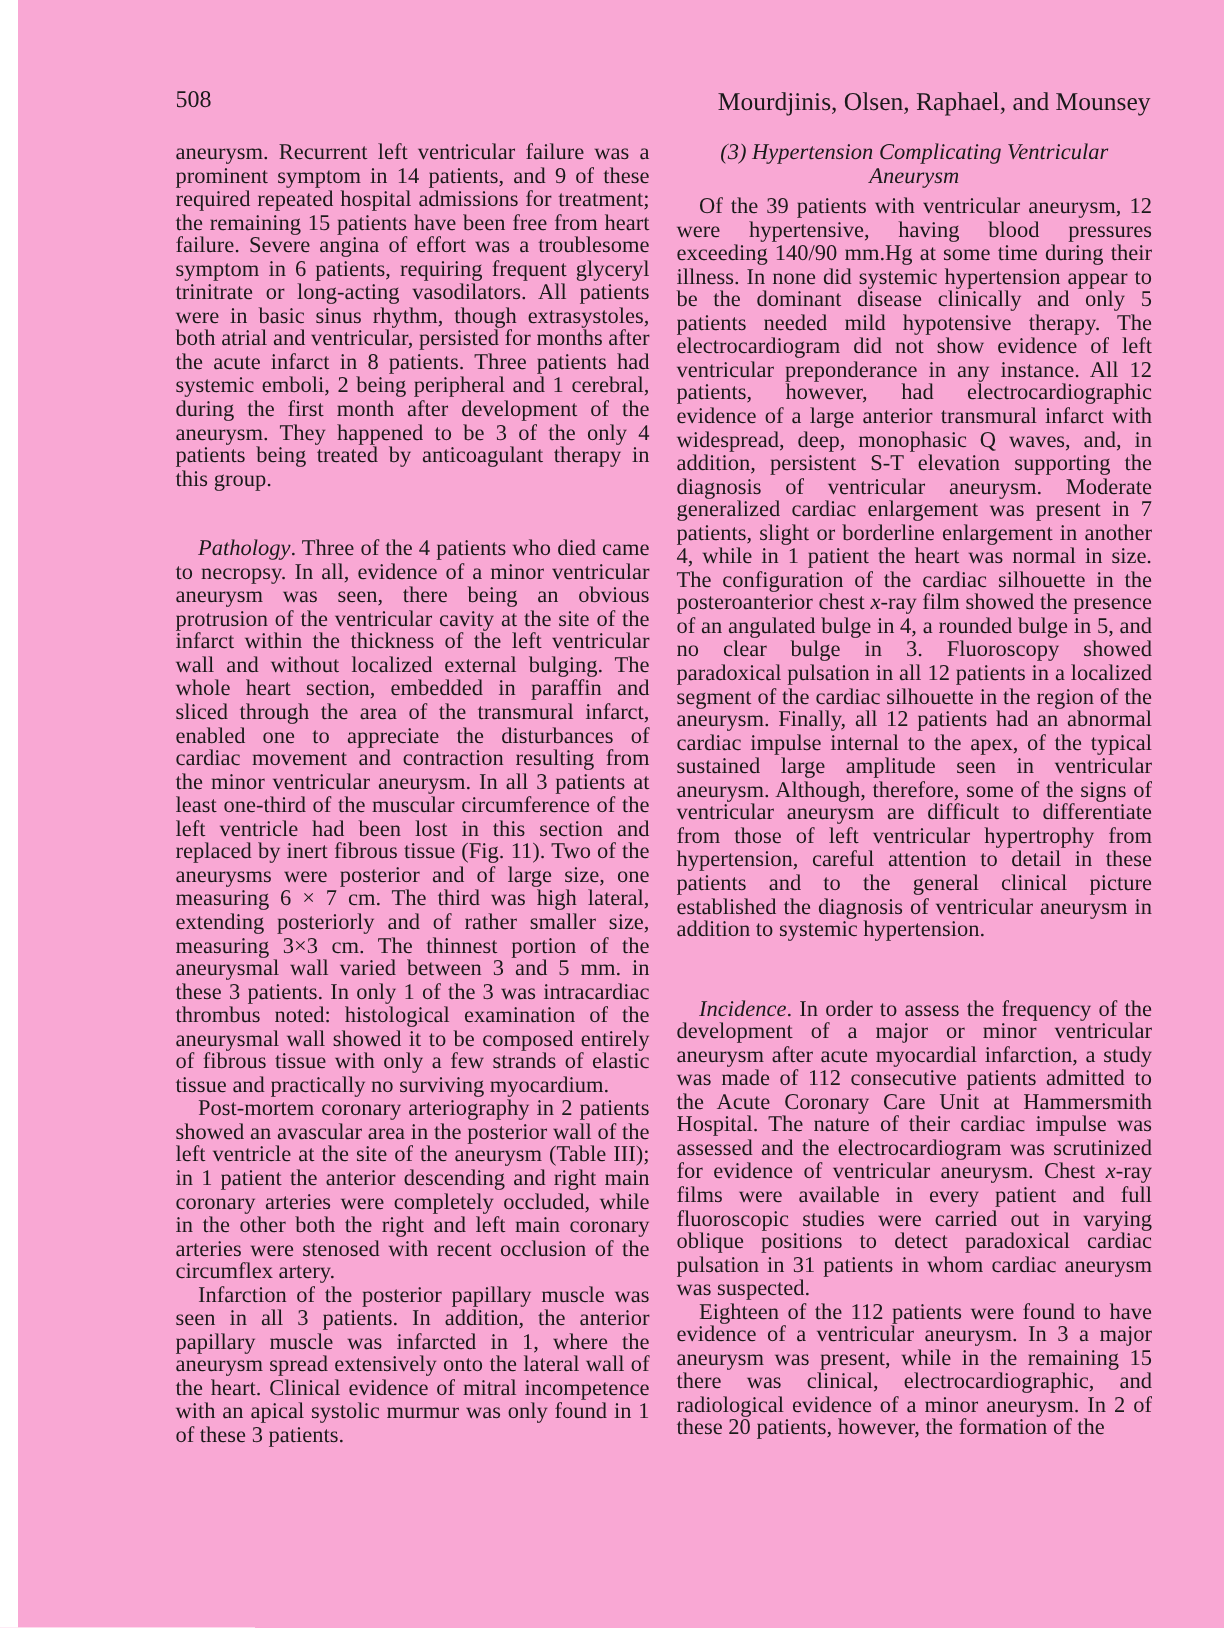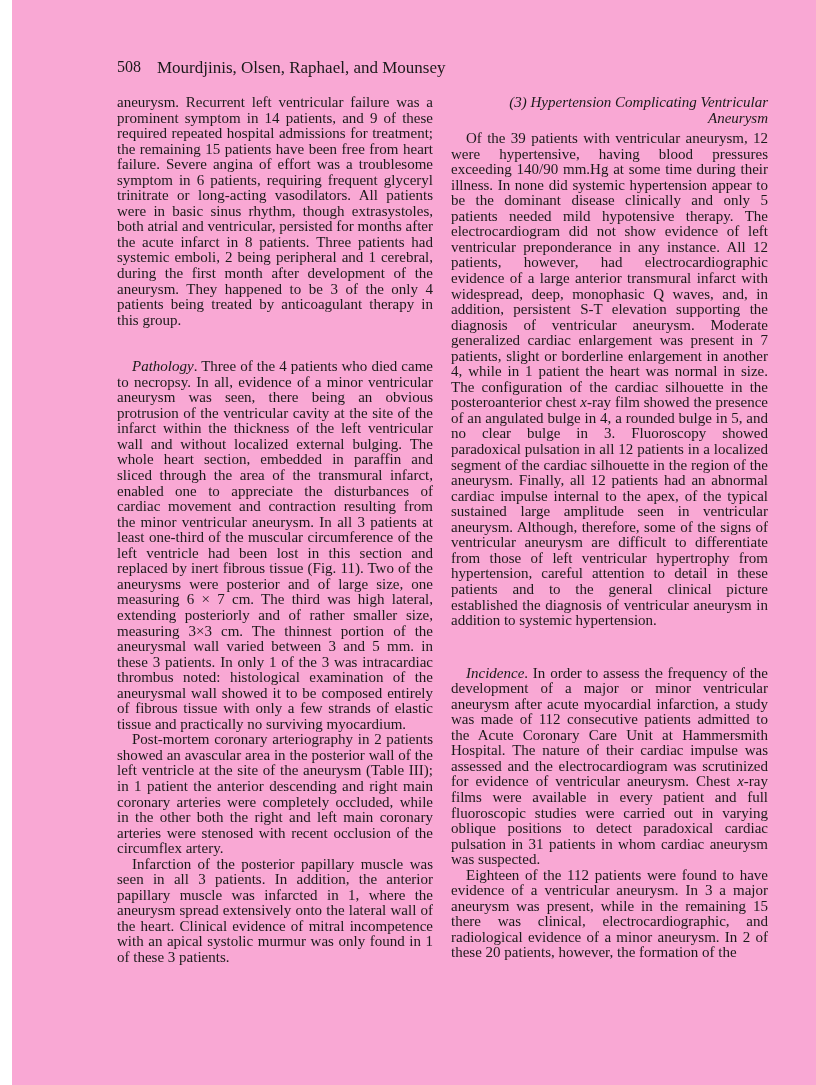--- a/index.html
+++ b/index.html
@@ -1,29 +1,29 @@
 <!DOCTYPE html>
 <html><head>
 <meta charset="utf-8">
 <style>
   html, body { margin: 0; padding: 0; background: #ffffff; }
   body { width: 816px; height: 1085px; position: relative; overflow: hidden; }
   .page { position: absolute; left: 12px; top: 0; width: 816px; height: 1085px; background: #f9a8d4; color: #1a1a1a;
           font-family: "Liberation Serif", "DejaVu Serif", serif; }
   .header { position: absolute; top: 58px; left: 105px; width: 650px; height: 22px; font-size: 17px; }
   .page-number { position: absolute; left: 0; top: 0; font-size: 16px; }
-  .running-head { position: absolute; left: 0; right: 0; text-align: left; top: 0; padding-left: 40px; }
+  .running-head { position: absolute; left: 0; right: 0; text-align: right; top: 0; padding-left: 40px; }
   .col { position: absolute; top: 95px; font-size: 15px; line-height: 15.55px; text-align: justify; }
   .col-left { left: 105px; width: 316px; }
   .col-right { left: 439px; width: 317px; }
   p { margin: 0; text-indent: 15px; hyphens: none; }
   p.noindent { text-indent: 0; }
   .gap-sec { height: 31px; }
   .gap-head { height: 37px; }
-  .sec-head { font-style: italic; text-indent: 0; margin: 0 0 5px 0; text-align: right; }
+  .sec-head { font-style: italic; text-indent: 0; margin: 0 0 5px 0; text-align: center; }
   .sec-head.two-line { text-align: justify; }
   em { }
 </style>
 </head>
 <body>
 
 <div class="page">
 
   <div class="header">
     <span class="page-number">508</span>

